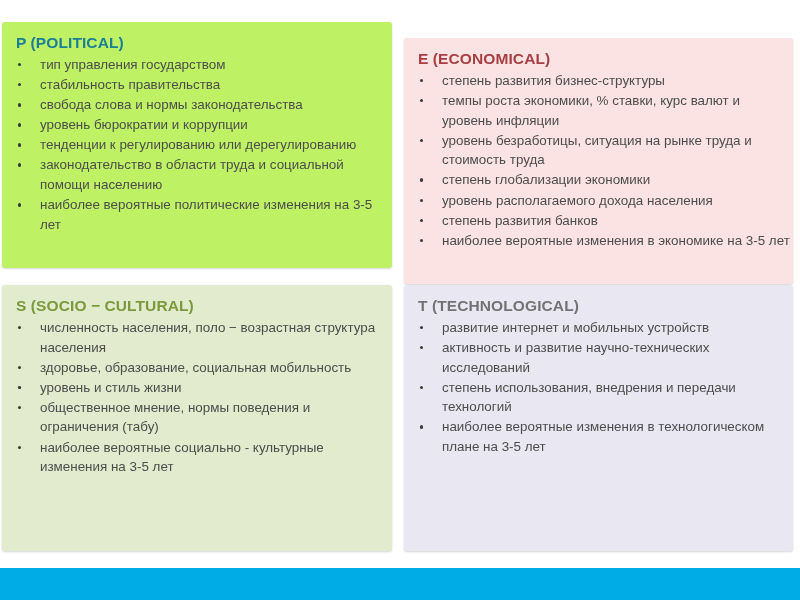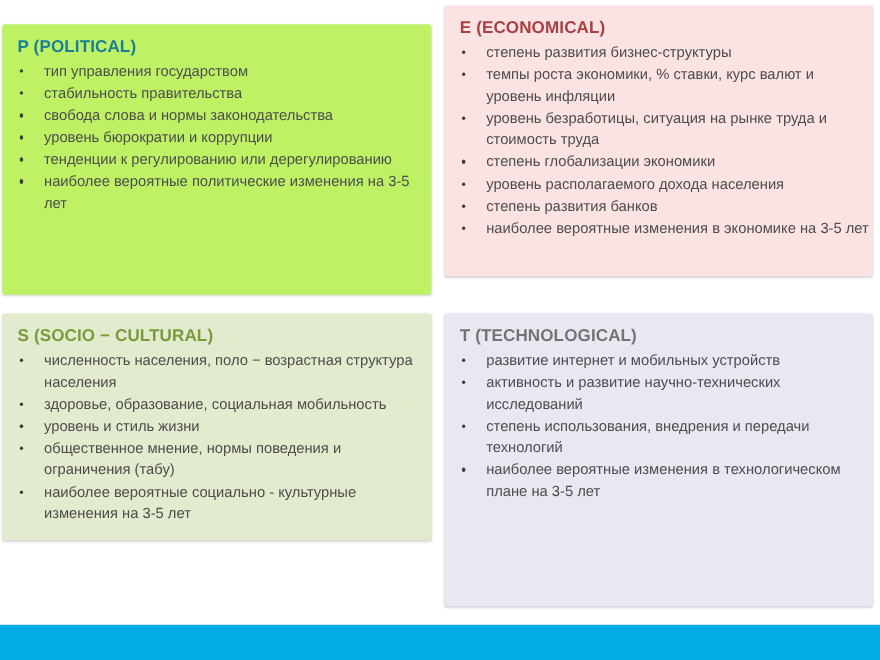--- a/index.html
+++ b/index.html
@@ -27,22 +27,22 @@
   .quadrant {
     position: absolute;
     box-sizing: border-box;
     border-radius: 3px;
     overflow: hidden;
     box-shadow: 0 1px 2px rgba(120,120,130,0.30);
   }
 
   
   .q-political     { left: 2px;   top: 22px;  width: 390px; height: 246px; }
-  .q-economical    { left: 404px; top: 5px;  width: 389px; height: 246px; }
-  .q-socio         { left: 2px;   top: 285px; width: 390px; height: 206px; }
+  .q-economical    { left: 404px; top: 38px;  width: 389px; height: 246px; }
+  .q-socio         { left: 2px;   top: 285px; width: 390px; height: 266px; }
   .q-technological { left: 404px; top: 285px; width: 389px; height: 266px; }
 
   .q-title {
     font-size: 15.5px;
     font-weight: bold;
     letter-spacing: 0.1px;
     margin: 12px 0 3px 14px;
     white-space: nowrap;
   }
 
@@ -116,20 +116,21 @@
       <li class="bullet-item">
         <span class="dot"></span>
         <span>уровень бюрократии и коррупции</span>
       </li>
       <li class="bullet-item">
         <span class="dot"></span>
         <span>тенденции к регулированию или дерегулированию</span>
       </li>
       <li class="bullet-item">
         <span class="dot"></span>
+        <span>законодательство в области труда и социальной помощи населению</span>
       </li>
       <li class="bullet-item">
         <span class="dot"></span>
         <span>наиболее вероятные политические изменения на 3-5 лет</span>
       </li>
     </ul>
   </section>
 
   <section class="quadrant q-economical">
     <div class="q-title">E (ECONOMICAL)</div>

